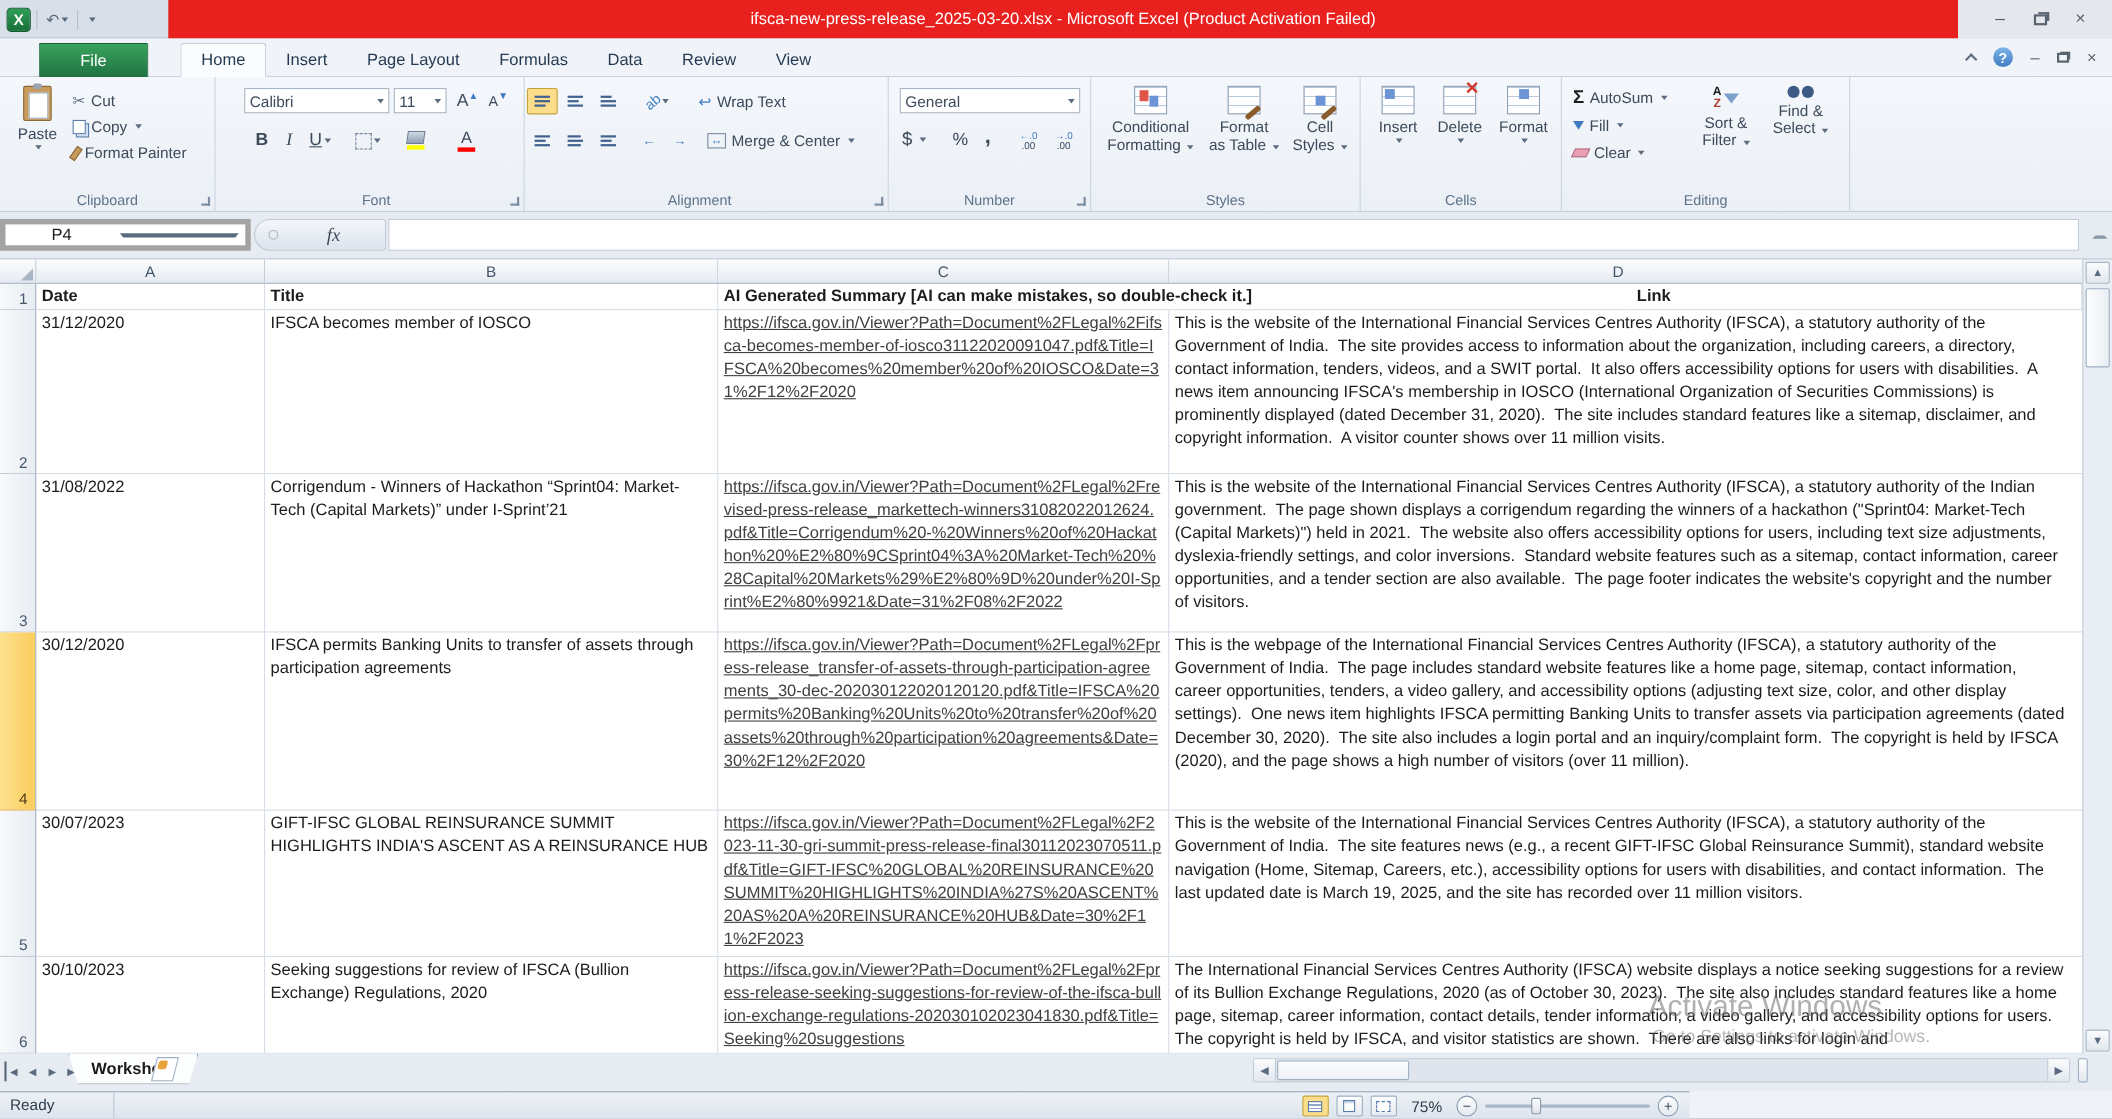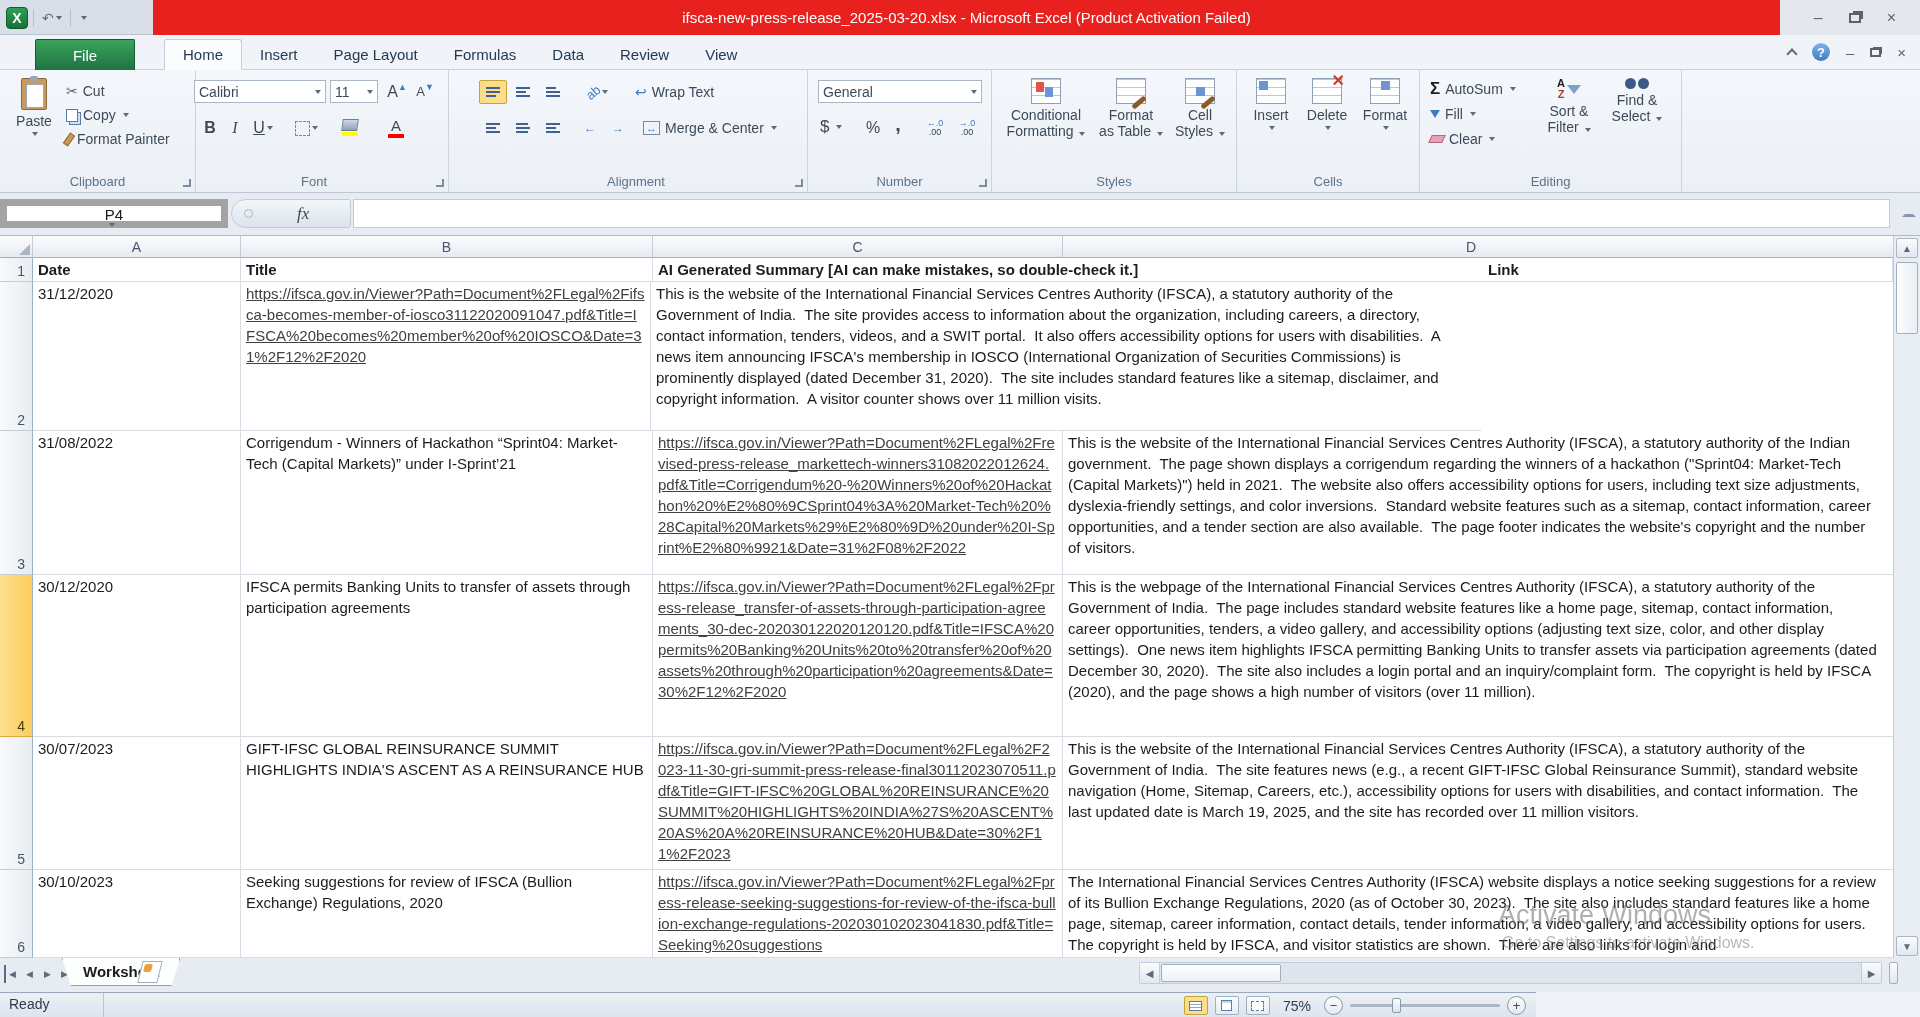--- a/index.html
+++ b/index.html
@@ -63,22 +63,22 @@
   .colorbar{width:16px;height:4px;margin-top:1px;}
   .eraser{width:14px;height:8px;background:#e9a0b4;border:1px solid #b06a80;transform:skewX(-25deg);}
   .funnel{width:0;height:0;border-left:7px solid transparent;border-right:7px solid transparent;border-top:9px solid #7aa0cc;}
   .binoc{display:flex;}
   .binoc b{width:11px;height:11px;border-radius:50%;background:#3d5a84;margin:0 1px;}
   .filldown{width:0;height:0;border-left:5px solid transparent;border-right:5px solid transparent;border-top:8px solid #3f7cc2;}
   .dec2{display:flex;flex-direction:column;font-size:9px;line-height:9px;color:#31455e;align-items:center;}
 
   
   .fbar{position:absolute;top:193px;left:0;width:1920px;height:43px;background:#E7ECF2;border-bottom:1px solid #AEBBC9;}
-  .namebox{position:absolute;left:0;top:6px;width:228px;height:29px;background:#fff;border:7px solid #a3a3a3;
-           display:flex;align-items:center;font-size:15px;flex-direction:column;}
+  .namebox{position:absolute;left:0;top:6px;width:228px;height:29px;background:#fff;border:5px solid #a3a3a3;
+           display:flex;align-items:center;font-size:15px;}
   .namebox span{flex:1;text-align:center;}
   .capsule{position:absolute;left:231px;top:6px;width:120px;height:29px;background:linear-gradient(#F4F7FA,#DCE3EC);
            border:1px solid #C2CBD6;border-radius:15px 3px 3px 15px;display:flex;align-items:center;}
   .dot{width:9px;height:9px;border-radius:50%;border:1px solid #aab6c4;margin-left:12px;}
   .fx{margin-left:44px;font-family:"Liberation Serif",serif;font-style:italic;font-size:17px;color:#3d4a5a;}
   .ffield{position:absolute;left:353px;top:6px;width:1537px;height:29px;background:#fff;border:1px solid #C2CBD6;}
   .fexp{position:absolute;right:4px;top:14px;width:14px;height:10px;border-bottom:3px solid #8a97a8;border-left:3px solid transparent;border-right:3px solid transparent;}
 
   
   .sheet{position:absolute;top:236px;left:0;width:1893px;height:722px;background:#fff;overflow:hidden;}
@@ -207,21 +207,21 @@
           <span class="tri"></span>
       </div>
       <div class="smallrow" style="left:66px;top:58px;">
         <span style="width:6px;height:13px;background:#C89A5C;border:1px solid #8a6a3a;transform:rotate(35deg);"></span>
         <span>Format Painter</span>
       </div>
       <div class="glabel">Clipboard</div>
       <div class="launcher"></div>
     </div>
 
-    <div class="group" style="left:180px;width:269px;">
+    <div class="group" style="left:208px;width:269px;">
       <div class="combo" style="position:absolute;left:14px;top:10px;width:132px;">
         <span>Calibri</span>
           <span class="tri"></span>
       </div>
       <div class="combo" style="position:absolute;left:150px;top:10px;width:48px;">
         <span>11</span>
           <span class="tri"></span>
       </div>
       <div class="sq" style="position:absolute;left:204px;top:10px;width:26px;height:23px;font-size:16px;">
         <span>A</span>
@@ -454,20 +454,21 @@
       <div class="rh">1</div>
       <div class="cell cA bold">Date</div>
       <div class="cell cB bold">Title</div>
       <div class="cell cD bold">AI Generated Summary [AI can make mistakes, so double-check it.]</div>
       <div class="cell cC bold">Link</div>
     </div>
 
     <div class="row r2">
       <div class="rh">2</div>
       <div class="cell cA">31/12/2020</div>
+      <div class="cell cB">IFSCA becomes member of IOSCO</div>
       <div class="cell cC"><span class="link">https://ifsca.gov.in/Viewer?Path=Document%2FLegal%2Fifsca-becomes-member-of-iosco31122020091047.pdf&amp;Title=IFSCA%20becomes%20member%20of%20IOSCO&amp;Date=31%2F12%2F2020</span></div>
       <div class="cell cD sum">This is the website of the International Financial Services Centres Authority (IFSCA), a statutory authority of the Government of India.  The site provides access to information about the organization, including careers, a directory, contact information, tenders, videos, and a SWIT portal.  It also offers accessibility options for users with disabilities.  A news item announcing IFSCA's membership in IOSCO (International Organization of Securities Commissions) is prominently displayed (dated December 31, 2020).  The site includes standard features like a sitemap, disclaimer, and copyright information.  A visitor counter shows over 11 million visits.</div>
     </div>
 
     <div class="row r3">
       <div class="rh">3</div>
       <div class="cell cA">31/08/2022</div>
       <div class="cell cB">Corrigendum - Winners of Hackathon “Sprint04: Market-Tech (Capital Markets)” under I-Sprint’21</div>
       <div class="cell cC"><span class="link">https://ifsca.gov.in/Viewer?Path=Document%2FLegal%2Frevised-press-release_markettech-winners31082022012624.pdf&amp;Title=Corrigendum%20-%20Winners%20of%20Hackathon%20%E2%80%9CSprint04%3A%20Market-Tech%20%28Capital%20Markets%29%E2%80%9D%20under%20I-Sprint%E2%80%9921&amp;Date=31%2F08%2F2022</span></div>
       <div class="cell cD sum">This is the website of the International Financial Services Centres Authority (IFSCA), a statutory authority of the Indian government.  The page shown displays a corrigendum regarding the winners of a hackathon ("Sprint04: Market-Tech (Capital Markets)") held in 2021.  The website also offers accessibility options for users, including text size adjustments, dyslexia-friendly settings, and color inversions.  Standard website features such as a sitemap, contact information, career opportunities, and a tender section are also available.  The page footer indicates the website's copyright and the number of visitors.</div>

